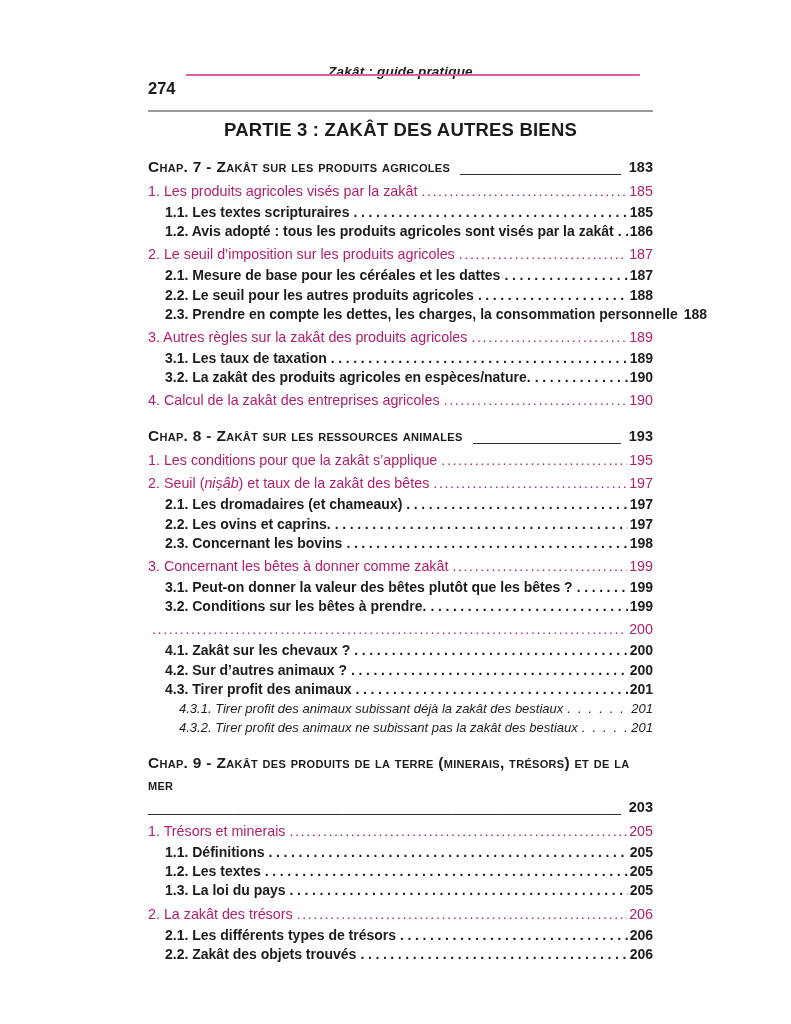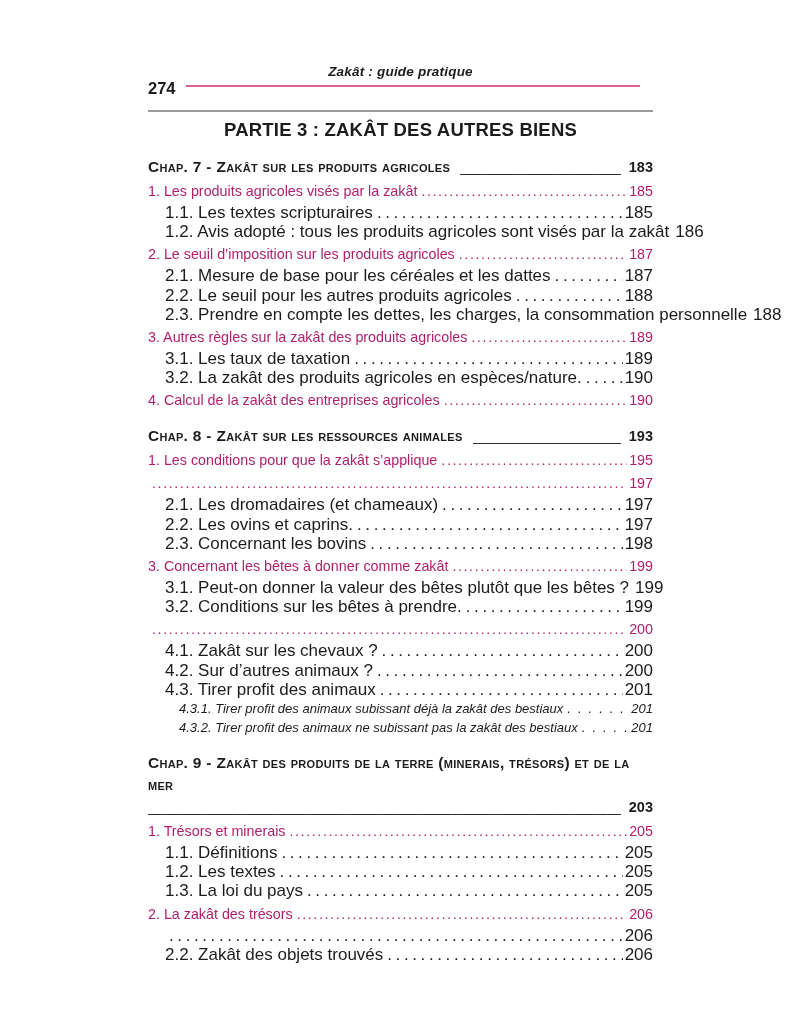--- a/index.html
+++ b/index.html
@@ -14,21 +14,21 @@
     font-family:"Liberation Sans",sans-serif;color:var(--ink);
     overflow:hidden;
   }
   .sheet{box-sizing:border-box;width:791px;padding:64px 138px 0 148px;}
 
   
   .running-title{
     text-align:center;font-size:13.5px;font-style:italic;font-weight:bold;
     letter-spacing:.2px;line-height:16px;
   }
-  .folio-row{display:flex;align-items:center;margin-top:-2px;}
+  .folio-row{display:flex;align-items:flex-start;margin-top:-2px;}
   .folio{font-size:16.5px;font-weight:bold;line-height:20px;}
   .pink-rule{flex:1;height:2px;background:var(--rule-pink);margin:-4px 13px 0 10px;}
   .gray-rule{height:2px;background:var(--rule-gray);margin-top:12px;}
 
   .part-title{
     text-align:center;font-weight:bold;font-size:18.5px;letter-spacing:.2px;
     margin-top:7px;line-height:22px;
   }
 
   
@@ -43,21 +43,21 @@
   .chap-lead::after{
     content:"____________________________________________________________________________________________________";
     font-size:14px;
   }
   .chap-row.line2 .chap-lead{margin-left:0;}
   .chap-page{font-weight:bold;font-size:14.5px;white-space:nowrap;}
 
   
   .row{display:flex;align-items:flex-end;}
   .lvl1{color:var(--magenta);font-size:14.3px;line-height:20px;margin:3px 0 2px;}
-  .lvl2{font-size:17px;line-height:19.2px;padding-left:17px;}
+  .lvl2{font-size:14px;line-height:19.2px;padding-left:17px;font-weight:bold;}
   .lvl3{font-size:13px;font-style:italic;line-height:19px;padding-left:31px;}
   .label{white-space:nowrap;}
   .it{font-style:italic;}
   .dots{flex:1 1 0;min-width:0;overflow:hidden;white-space:nowrap;margin:0 2px 0 4px;}
   .dots::after{
     content:"................................................................................................................................................................................................................................................";
   }
   .lvl1 .dots::after{letter-spacing:1.6px;}
   .lvl2 .dots::after{letter-spacing:3.6px;}
   .lvl3 .dots::after{letter-spacing:7px;}
@@ -142,20 +142,21 @@
           <span class="chap-title">Chap. 8 - Zakât sur les ressources animales</span>
           <span class="chap-lead"></span>
           <span class="chap-page">193</span>
         </div>
         <div class="row lvl1">
           <span class="label"><span>1. Les conditions pour que la zakât s’applique</span></span>
           <span class="dots"></span>
           <span class="pagenum">195</span>
         </div>
         <div class="row lvl1">
+          <span class="label"><span>2. Seuil (</span><span class="it">niṣâb</span><span>) et taux de la zakât des bêtes</span></span>
           <span class="dots"></span>
           <span class="pagenum">197</span>
         </div>
         <div class="row lvl2">
           <span class="label"><span>2.1. Les dromadaires (et chameaux)</span></span>
           <span class="dots"></span>
           <span class="pagenum">197</span>
         </div>
         <div class="row lvl2">
           <span class="label"><span>2.2. Les ovins et caprins.</span></span>
@@ -237,20 +238,21 @@
           <span class="label"><span>1.3. La loi du pays</span></span>
           <span class="dots"></span>
           <span class="pagenum">205</span>
         </div>
         <div class="row lvl1">
           <span class="label"><span>2. La zakât des trésors</span></span>
           <span class="dots"></span>
           <span class="pagenum">206</span>
         </div>
         <div class="row lvl2">
+          <span class="label"><span>2.1. Les différents types de trésors</span></span>
           <span class="dots"></span>
           <span class="pagenum">206</span>
         </div>
         <div class="row lvl2">
           <span class="label"><span>2.2. Zakât des objets trouvés</span></span>
           <span class="dots"></span>
           <span class="pagenum">206</span>
         </div>
       </section>
     </div>

